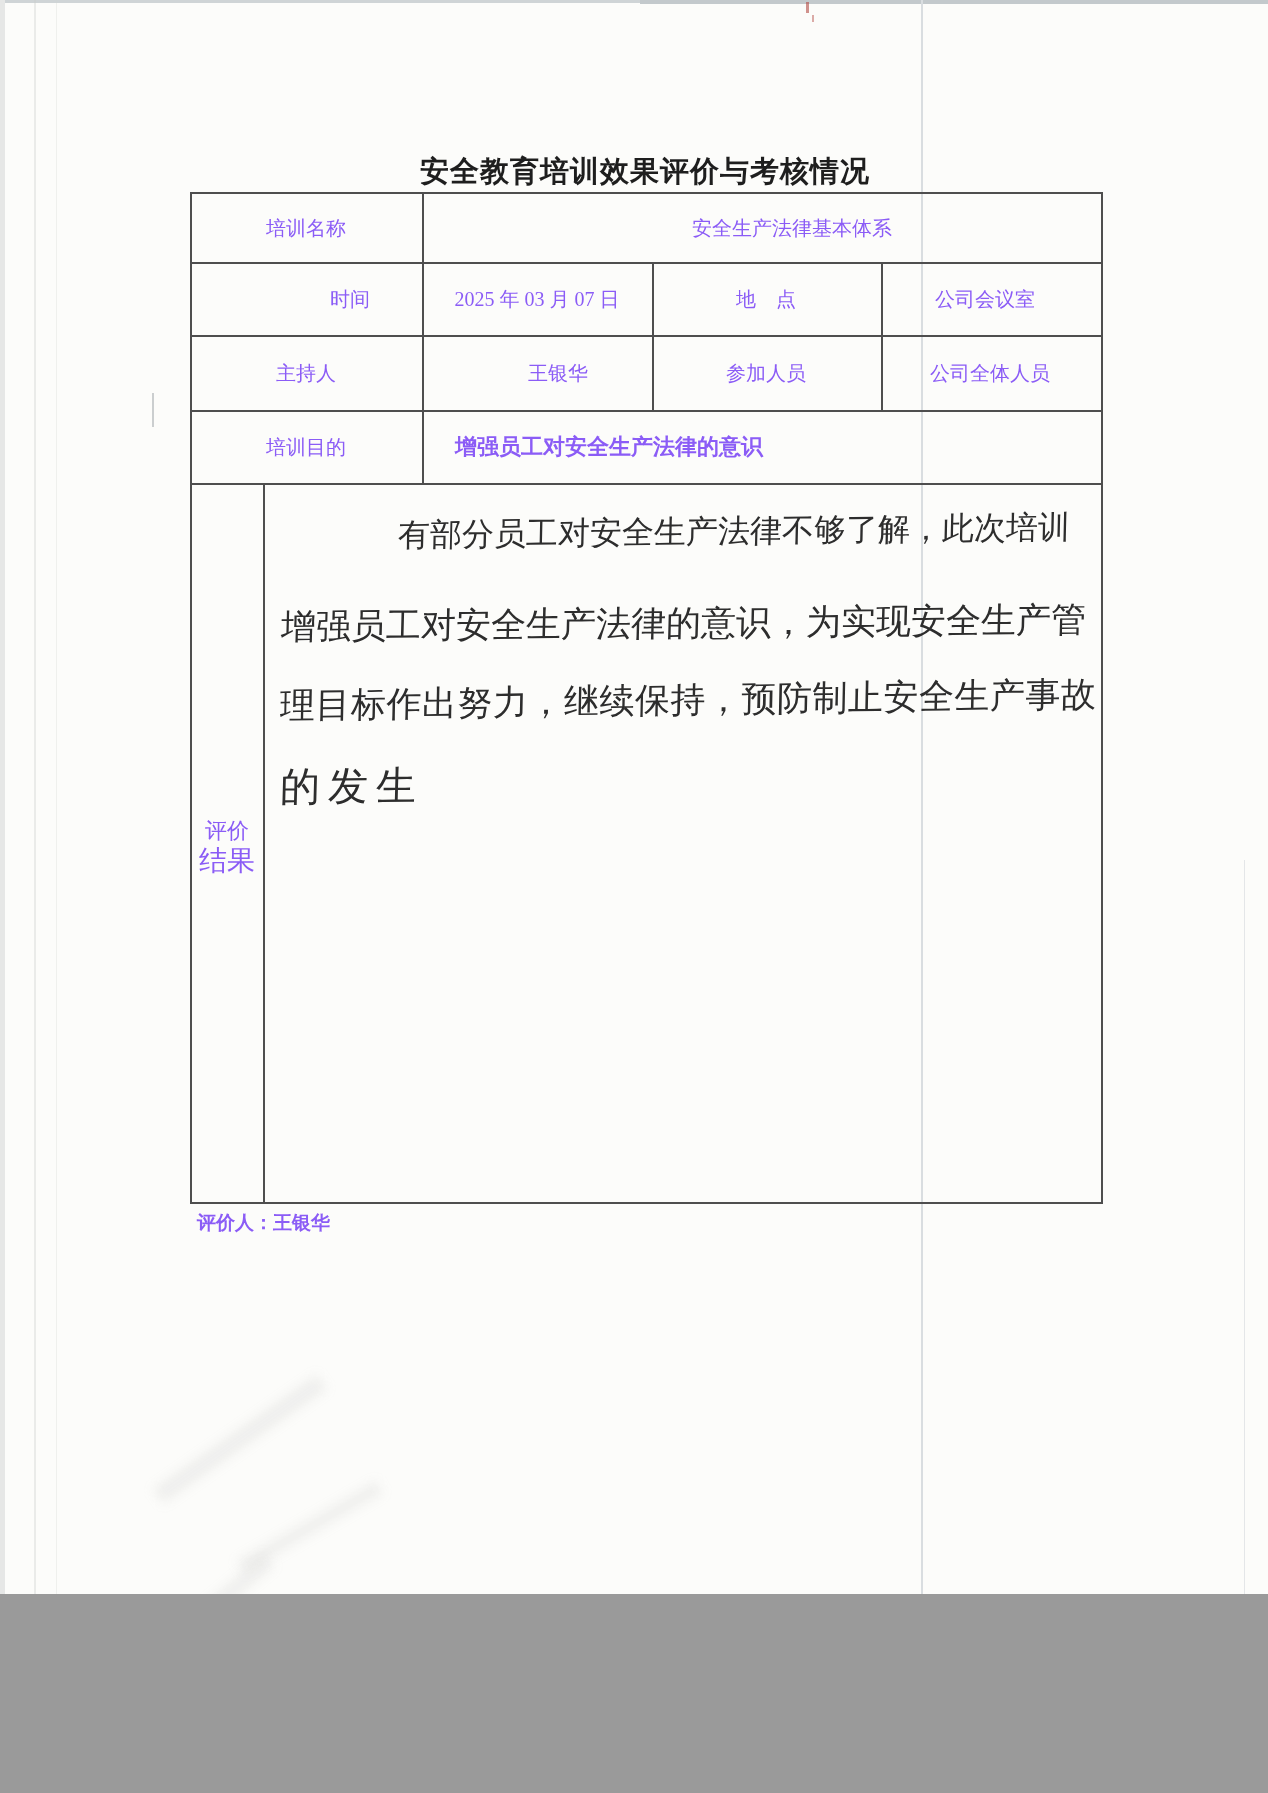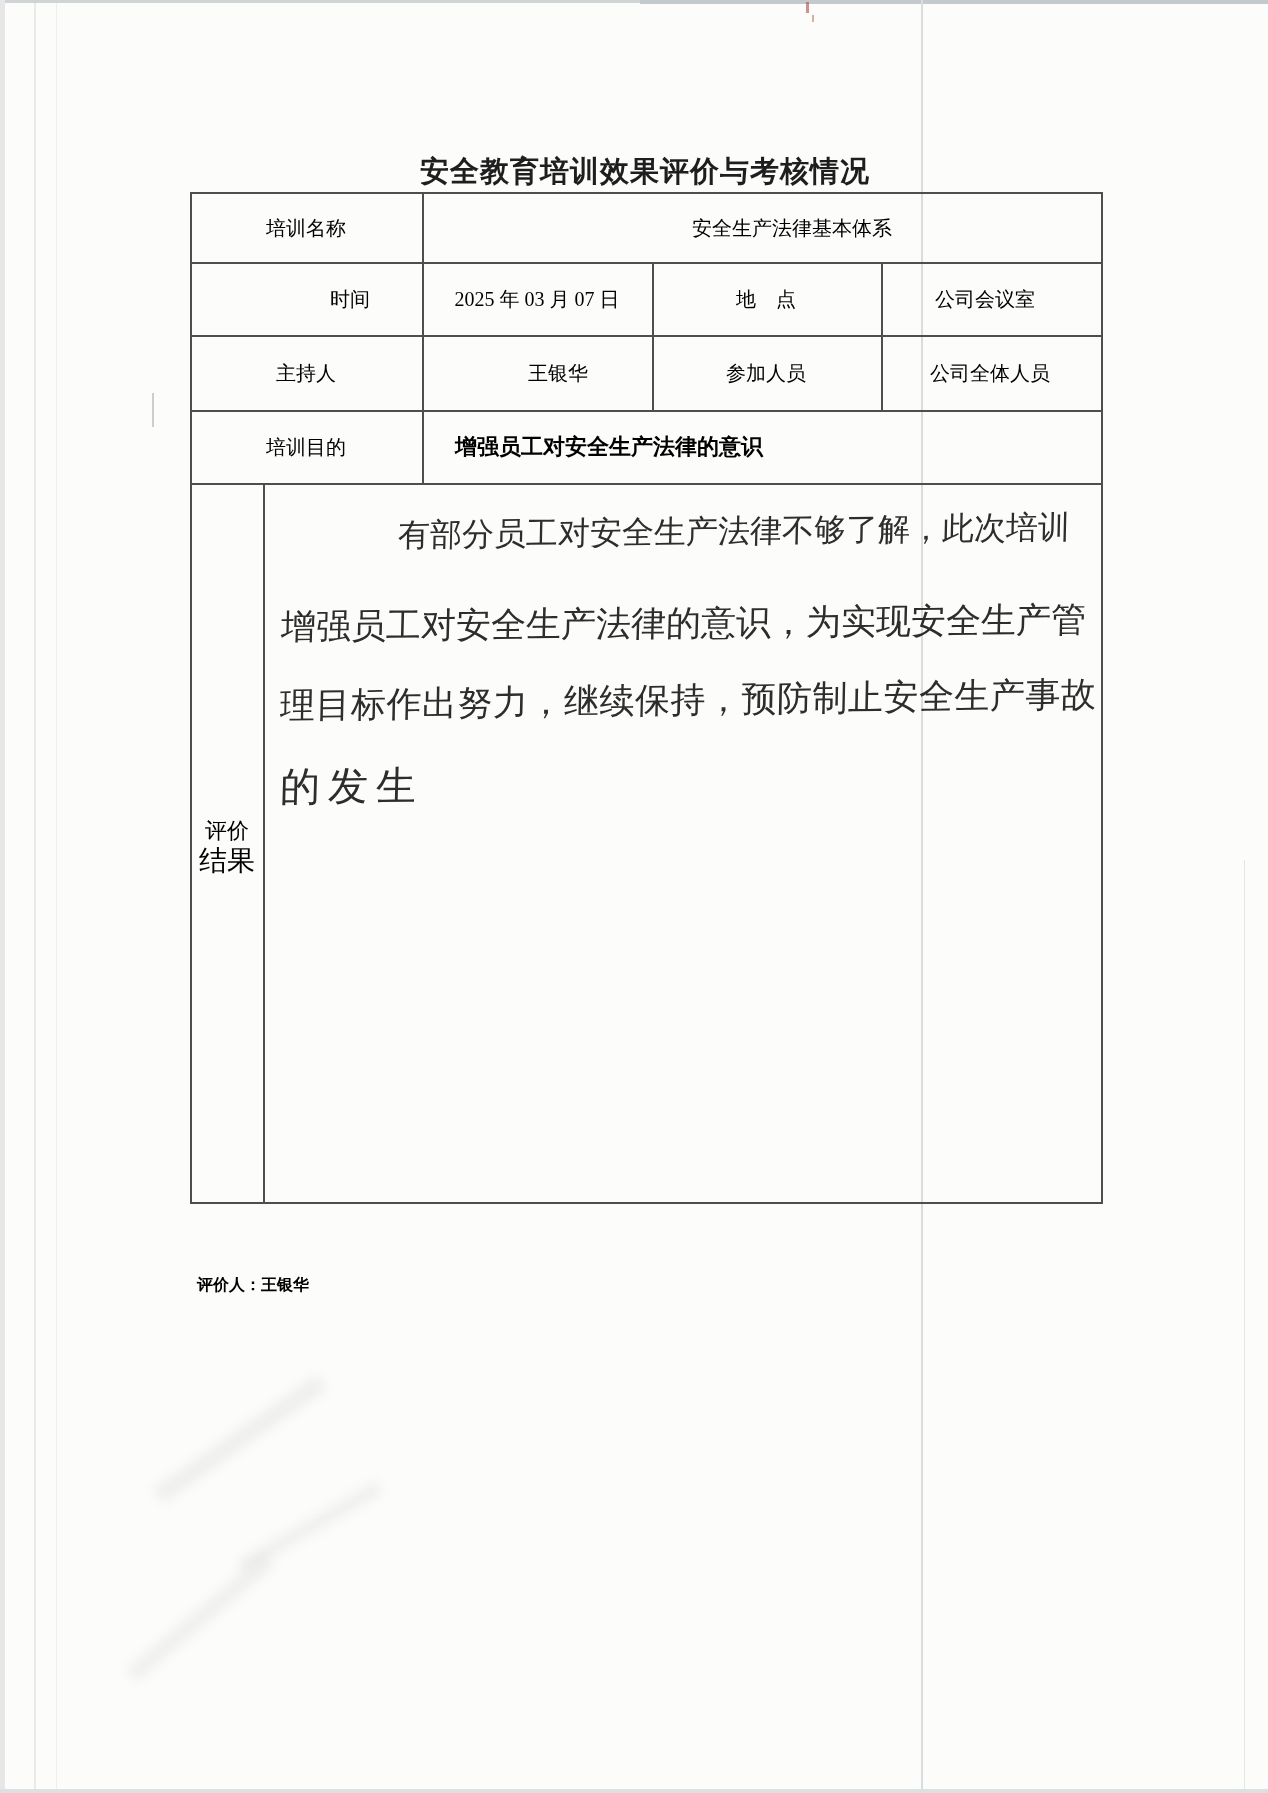--- a/index.html
+++ b/index.html
@@ -1,29 +1,29 @@
 <!DOCTYPE html>
 <html><head>
 <meta charset="utf-8">
 <style>
   html,body{margin:0;padding:0;background:#9a9a9a;}
   #page{
-    position:relative;width:1268px;height:1793px;overflow:hidden;
+    position:relative;width:1268px;height:1594px;overflow:hidden;
     background:#fcfcfa;
     font-family:"Liberation Serif","DejaVu Serif",serif;
   }
   
   .ln{position:absolute;background:#4e4e4e;z-index:2;}
   .ln.h{height:2px;}
   .ln.v{width:2px;}
   
   .t{
     position:absolute;z-index:3;white-space:nowrap;
     font-family:"Liberation Serif","DejaVu Serif",serif;
-    color:#000000;font-size:20px;
+    color:#8b5cf6;font-size:20px;
   }
   .t.c{transform:translate(-50%,-50%);}
   .t.l{transform:translate(0,-50%);font-weight:bold;}
   #title{
     font-size:29px;font-weight:700;color:#1e1e1e;letter-spacing:1px;
   }
   
   .hw{
     position:absolute;z-index:3;white-space:nowrap;
     font-family:"DejaVu Sans",sans-serif;color:#2d2d2d;
@@ -86,17 +86,17 @@
   <div class="t l" style="left:455px;top:447px;font-size:22px;">增强员工对安全生产法律的意识</div>
 
   <div class="t c" style="left:227px;top:831px;font-size:22px;">评价</div>
   <div class="t c" style="left:227px;top:861px;font-size:28px;">结果</div>
 
   <div class="hw" style="left:398px;top:536px;font-size:32px;letter-spacing:0px;transform:translateY(-50%) rotate(-0.7deg) skewX(-2deg);">有部分员工对安全生产法律不够了解，此次培训</div>
   <div class="hw" style="left:281px;top:627px;font-size:35px;letter-spacing:0px;transform:translateY(-50%) rotate(-0.5deg) skewX(-2deg);">增强员工对安全生产法律的意识，为实现安全生产管</div>
   <div class="hw" style="left:280px;top:706px;font-size:35px;letter-spacing:0.5px;transform:translateY(-50%) rotate(-0.8deg) skewX(-2deg);">理目标作出努力，继续保持，预防制止安全生产事故</div>
   <div class="hw" style="left:280px;top:787px;font-size:40px;letter-spacing:8px;transform:translateY(-50%) rotate(-0.5deg) skewX(-2deg);">的发生</div>
 
-  <div class="t l" style="left:197px;top:1285px;font-size:16px;">
+  <div class="t l" style="left:197px;top:1223px;font-size:19px;">
     <span>评价人：</span><span>王银华</span>
   </div>
 
 </div>
 
 </body></html>

